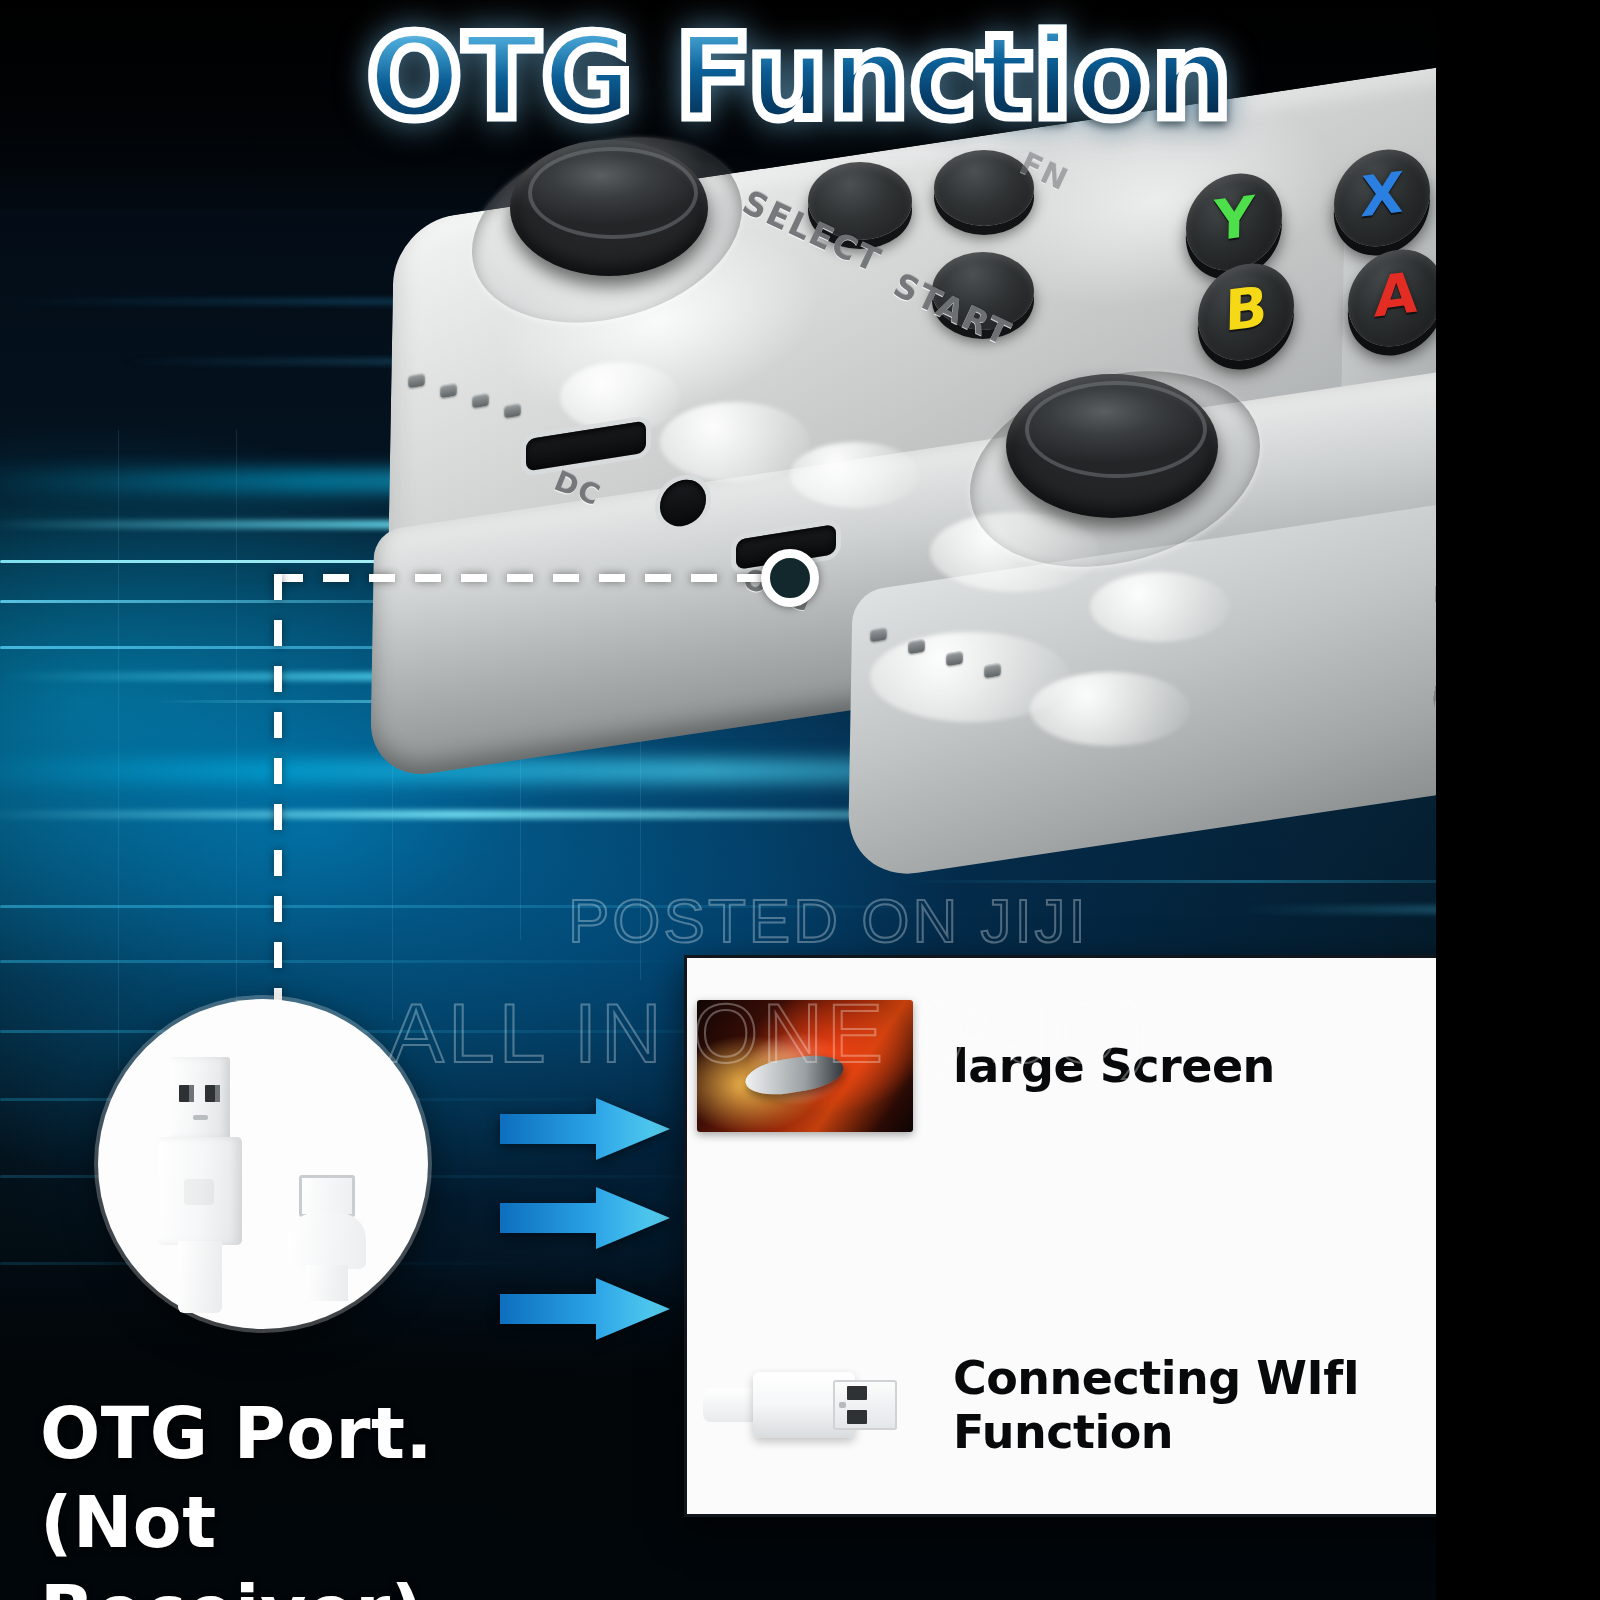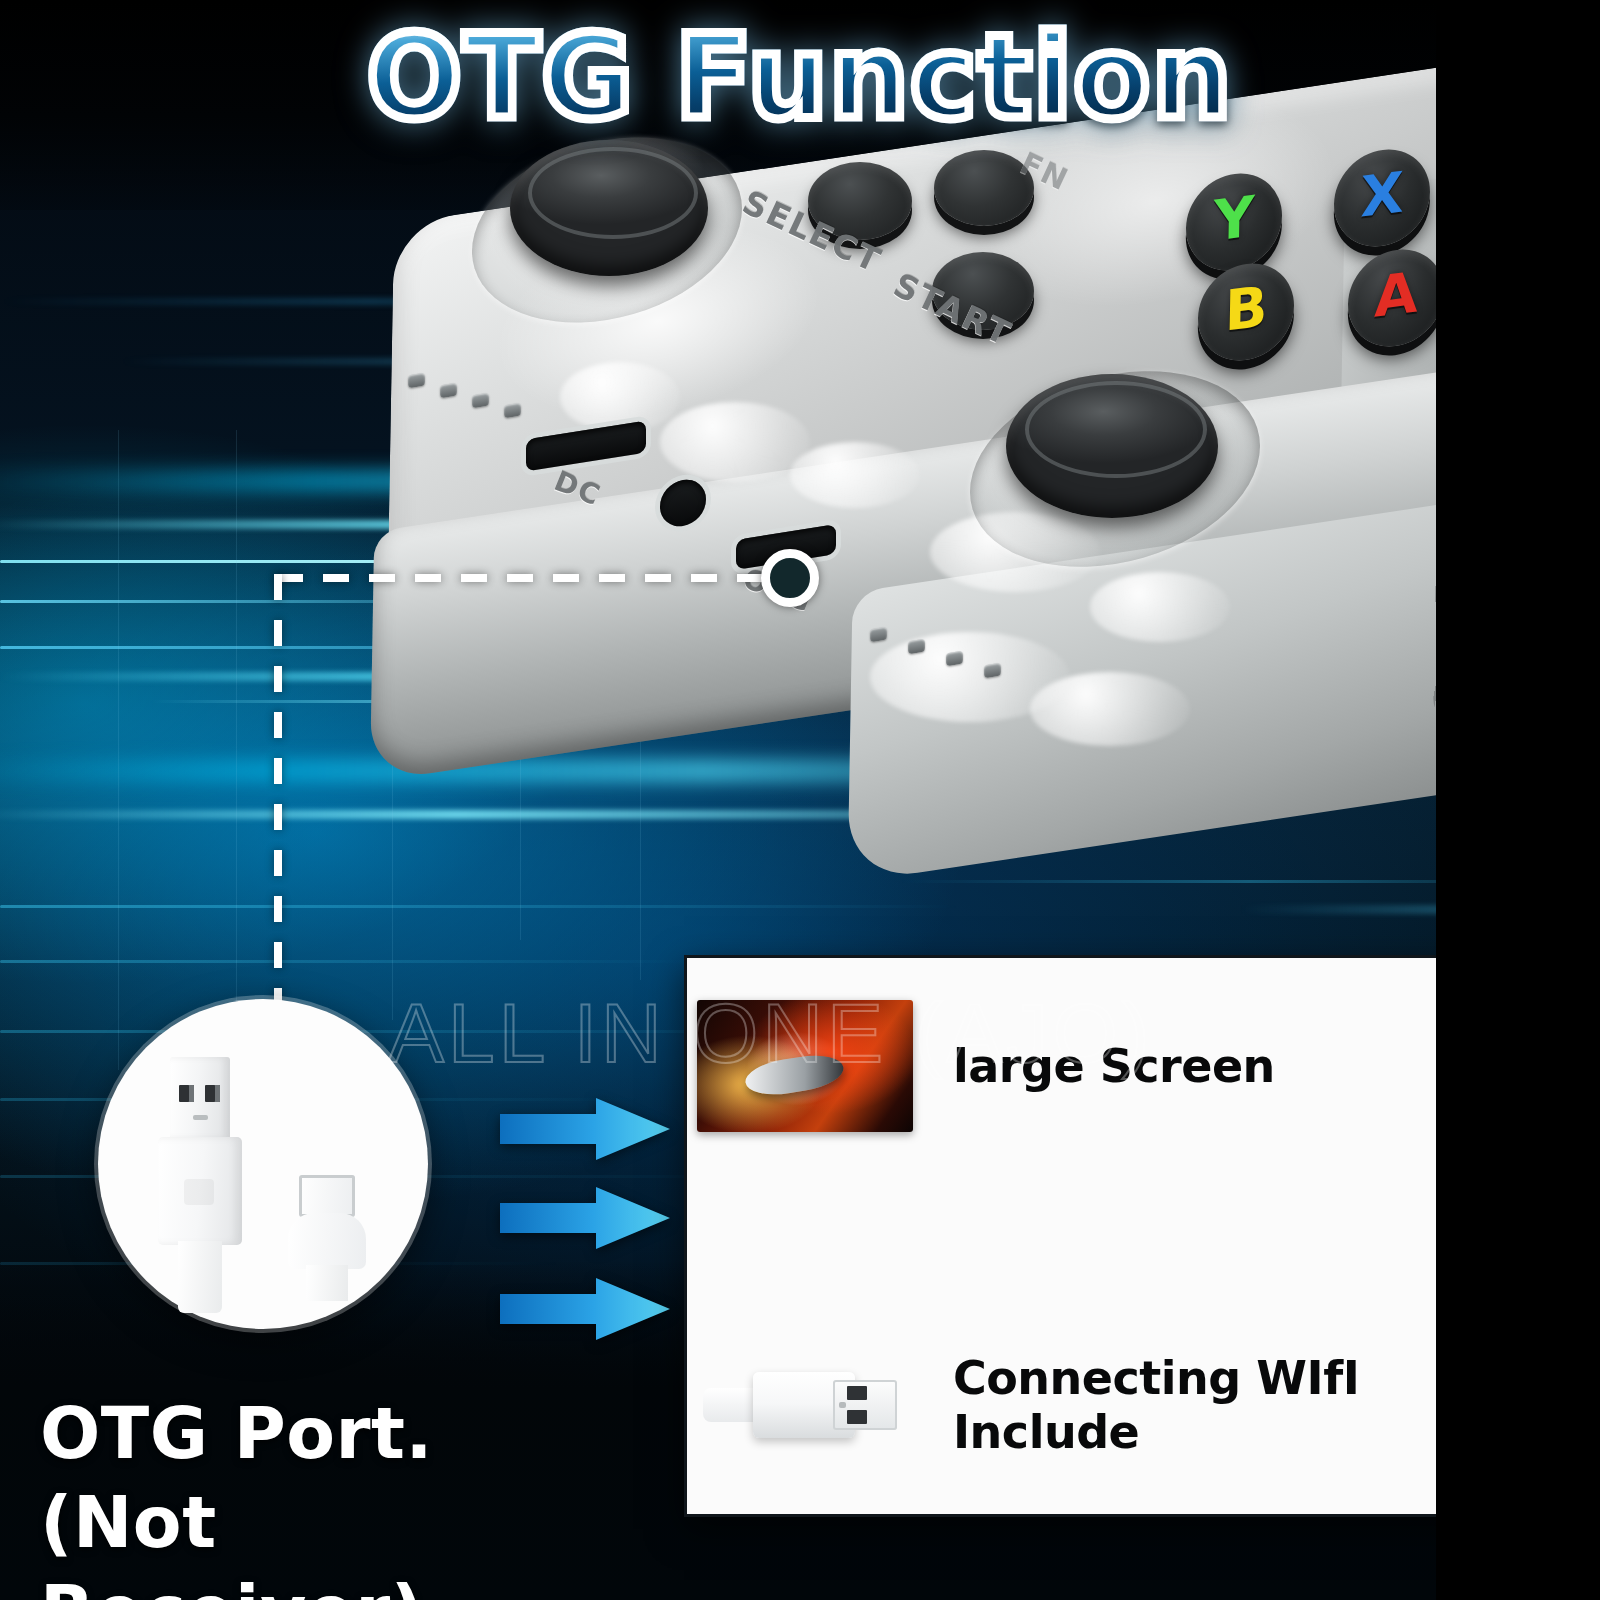--- a/index.html
+++ b/index.html
@@ -429,21 +429,22 @@
         <div class="cord"></div>
         <div class="plug"></div>
         <div class="head">
             <i class="a"></i>
             <i class="b"></i>
             <u></u>
           </div>
       </div>
       <div class="ptext">
         <div>Connecting WIfI</div>
-        <div>Include</div>
+        <div>Function</div>
       </div>
     </div>
 
   </div>
 
+  <div class="wm wm1">POSTED ON JIJI</div>
   <div class="wm wm2">ALL IN ONE (AJO)</div>
 
 </div>
 
 </body></html>

